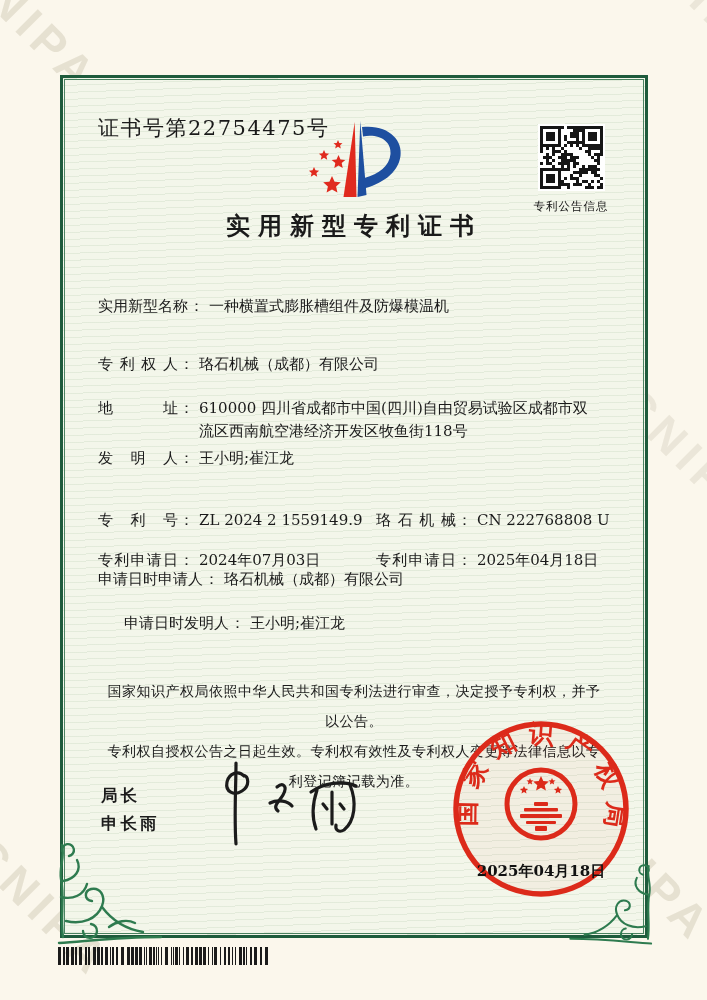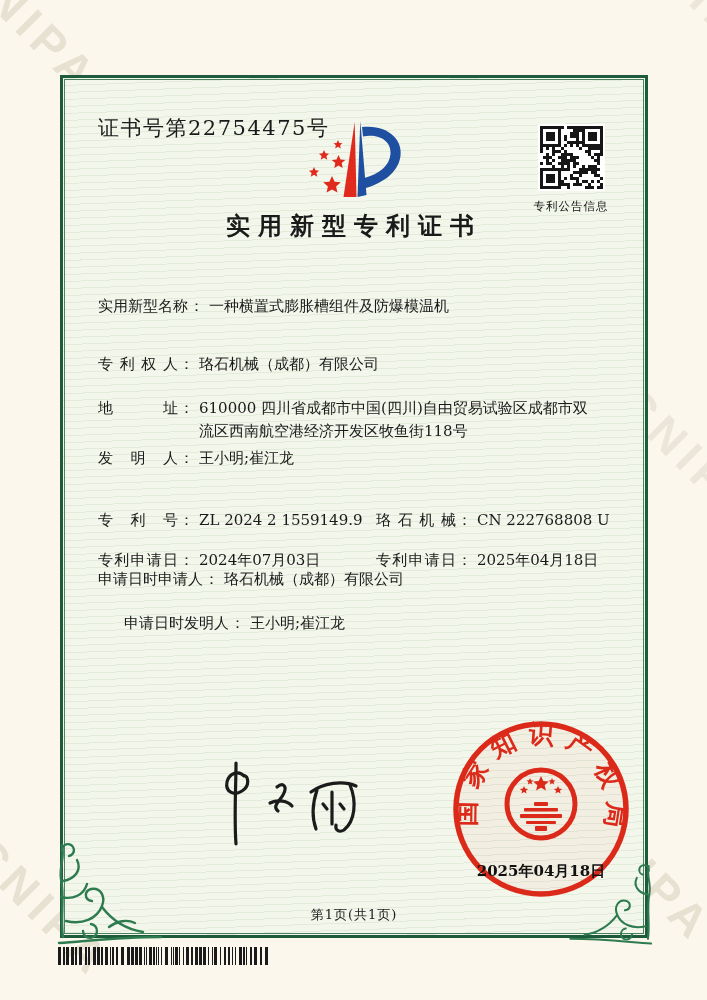--- a/index.html
+++ b/index.html
@@ -420,21 +420,29 @@
       <span class="lbl">申请日时申请人</span>
         <span class="colon">：</span>
       <span class="val">珞石机械（成都）有限公司</span>
     </div>
     <div class="field-row r-appinv">
       <span class="lbl">申请日时发明人</span>
         <span class="colon">：</span>
       <span class="val">王小明;崔江龙</span>
     </div>
 
-
+    <div class="statement">
+      <div>国家知识产权局依照中华人民共和国专利法进行审查，决定授予专利权，并予以公告。</div>
+      <div>专利权自授权公告之日起生效。专利权有效性及专利权人变更等法律信息以专利登记簿记载为准。</div>
+    </div>
+
+    <div class="signer">
+      <div>局长</div>
+      <div>申长雨</div>
+    </div>
 
     <svg class="signature" width="175" height="95" viewBox="0 0 175 95" fill="none" stroke="#1b1b1b" stroke-width="3.2" stroke-linecap="round">
       <path d="M33,20 C28,14 18,17 16,26 C14,36 23,40 31,35 C39,30 38,20 32,19"></path>
       <path d="M25,7 C25,30 23,62 25,88"></path>
       <path d="M66,31 C72,26 77,30 72,39 C68,46 61,50 67,55"></path>
       <path d="M59,47 C67,43 77,45 81,50"></path>
       <path d="M100,36 C112,27 132,24 145,30"></path>
       <path d="M106,34 C101,49 101,62 105,73"></path>
       <path d="M139,29 C146,46 144,65 133,74 C128,77 124,74 125,69"></path>
       <path d="M121,36 L121,68"></path>
@@ -460,21 +468,20 @@
         <path d="M106,64 l1,2.2 2.5,0.2 -1.9,1.7 0.5,2.4 -2.1,-1.3 -2.1,1.3 0.5,-2.4 -1.9,-1.7 2.5,-0.2 Z"></path>
         <rect x="88" y="88" width="14" height="4" rx="1"></rect>
         <rect x="78" y="94" width="34" height="3.5" rx="1"></rect>
         <rect x="74" y="100" width="42" height="4" rx="1"></rect>
         <rect x="80" y="107" width="30" height="3" rx="1"></rect>
         <rect x="89" y="112" width="12" height="5" rx="1"></rect>
       </g>
       <text x="95" y="162" text-anchor="middle" font-size="15" font-weight="bold" fill="#111" font-family="'DejaVu Serif','Liberation Serif',serif">2025年04月18日</text>
     </svg>
 
-    <div class="page-num">第1页(共1页)</div>
 
     <svg class="orn orn-left" width="120" height="112" viewBox="0 0 120 112" fill="none" stroke="#2E7B4F" stroke-width="2.4" stroke-linecap="round">
       <path d="M10,106 C 40,104 70,100 112,100"></path>
       <path d="M14,100 C 11,80 16,62 12,42 C 10,30 16,20 13,8"></path>
       <path d="M13,14 a6,6 0 1 1 7,5"></path>
       <path d="M14,44 C 26,42 33,33 28,23"></path>
       <path d="M12,60 C 24,63 35,58 38,47"></path>
       <path d="M17,84 C 33,88 48,82 53,69 C 57,59 51,50 42,52 C 35,54 35,63 43,64"></path>
       <path d="M53,70 C 62,82 76,92 94,95"></path>
       <path d="M34,94 a7,7 0 1 0 8,-7"></path>

